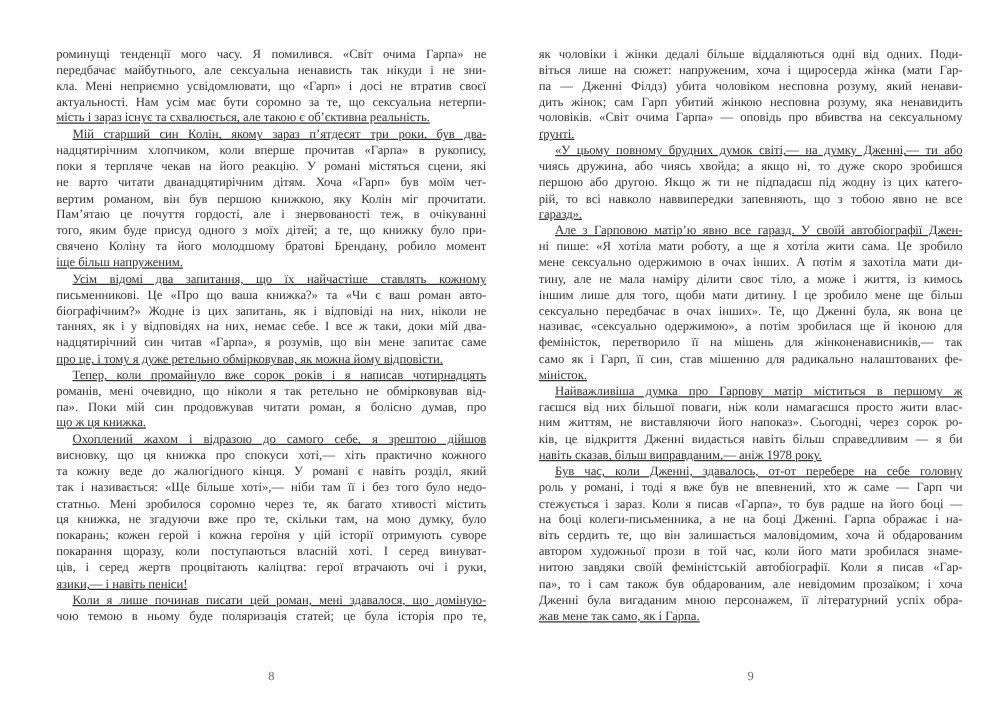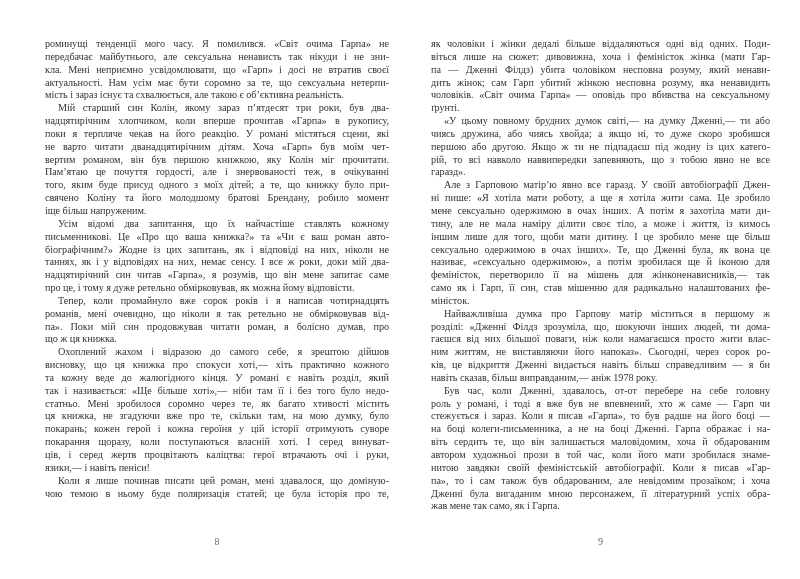--- a/index.html
+++ b/index.html
@@ -26,23 +26,24 @@
   .line {
     font-size: 10.2px;
     line-height: 12.85px;
     letter-spacing: -0.05px;
     white-space: nowrap;
     text-align: justify;
     text-align-last: justify;
     -moz-text-align-last: justify;
     overflow: hidden;
   }
-  .line.indent { text-indent: 13px; }
+  .line.indent { text-indent: 13px; text-decoration: underline; }
   .line.pend {
     text-align-last: left;
+    text-decoration: underline;
     -moz-text-align-last: left;
   }
   .page-number {
     position: absolute;
     top: 536px;
     font-size: 10px;
     line-height: 12px;
     color: #6b6b6b;
     text-align: center;
   }
@@ -64,21 +65,21 @@
       <div class="line">поки я терпляче чекав на його реакцію. У романі містяться сцени, які</div>
       <div class="line">не варто читати дванадцятирічним дітям. Хоча «Гарп» був моїм чет-</div>
       <div class="line">вертим романом, він був першою книжкою, яку Колін міг прочитати.</div>
       <div class="line">Пам’ятаю це почуття гордості, але і знервованості теж, в очікуванні</div>
       <div class="line">того, яким буде присуд одного з моїх дітей; а те, що книжку було при-</div>
       <div class="line">свячено Коліну та його молодшому братові Брендану, робило момент</div>
       <div class="line pend">іще більш напруженим.</div>
       <div class="line indent">Усім відомі два запитання, що їх найчастіше ставлять кожному</div>
       <div class="line">письменникові. Це «Про що ваша книжка?» та «Чи є ваш роман авто-</div>
       <div class="line">біографічним?» Жодне із цих запитань, як і відповіді на них, ніколи не</div>
-      <div class="line">таннях, як і у відповідях на них, немає сенсу. І все ж роки, доки мій два-</div>
+      <div class="line">таннях, як і у відповідях на них, немає себе. І все ж таки, доки мій два-</div>
       <div class="line">надцятирічний син читав «Гарпа», я розумів, що він мене запитає саме</div>
       <div class="line pend">про це, і тому я дуже ретельно обмірковував, як можна йому відповісти.</div>
       <div class="line indent">Тепер, коли промайнуло вже сорок років і я написав чотирнадцять</div>
       <div class="line">романів, мені очевидно, що ніколи я так ретельно не обмірковував від-</div>
       <div class="line">па». Поки мій син продовжував читати роман, я болісно думав, про</div>
       <div class="line pend">що ж ця книжка.</div>
       <div class="line indent">Охоплений жахом і відразою до самого себе, я зрештою дійшов</div>
       <div class="line">висновку, що ця книжка про спокуси хоті,— хіть практично кожного</div>
       <div class="line">та кожну веде до жалюгідного кінця. У романі є навіть розділ, який</div>
       <div class="line">так і називається: «Ще більше хоті»,— ніби там її і без того було недо-</div>
@@ -86,42 +87,41 @@
       <div class="line">ця книжка, не згадуючи вже про те, скільки там, на мою думку, було</div>
       <div class="line">покарань; кожен герой і кожна героїня у цій історії отримують суворе</div>
       <div class="line">покарання щоразу, коли поступаються власній хоті. І серед винуват-</div>
       <div class="line">ців, і серед жертв процвітають каліцтва: герої втрачають очі і руки,</div>
       <div class="line pend">язики,— і навіть пеніси!</div>
       <div class="line indent">Коли я лише починав писати цей роман, мені здавалося, що доміную-</div>
       <div class="line">чою темою в ньому буде поляризація статей; це була історія про те,</div>
     </div>
   <div class="page page-right" id="page-right-lines">
       <div class="line">як чоловіки і жінки дедалі більше віддаляються одні від одних. Поди-</div>
-      <div class="line">віться лише на сюжет: дивовижна, хоча і феміністок жінка (мати Гар-</div>
+      <div class="line">віться лише на сюжет: напруженим, хоча і щиросерда жінка (мати Гар-</div>
       <div class="line">па — Дженні Філдз) убита чоловіком несповна розуму, який ненави-</div>
       <div class="line">дить жінок; сам Гарп убитий жінкою несповна розуму, яка ненавидить</div>
       <div class="line">чоловіків. «Світ очима Гарпа» — оповідь про вбивства на сексуальному</div>
       <div class="line pend">ґрунті.</div>
       <div class="line indent">«У цьому повному брудних думок світі,— на думку Дженні,— ти або</div>
       <div class="line">чиясь дружина, або чиясь хвойда; а якщо ні, то дуже скоро зробишся</div>
       <div class="line">першою або другою. Якщо ж ти не підпадаєш під жодну із цих катего-</div>
       <div class="line">рій, то всі навколо наввипередки запевняють, що з тобою явно не все</div>
       <div class="line pend">гаразд».</div>
       <div class="line indent">Але з Гарповою матір’ю явно все гаразд. У своїй автобіографії Джен-</div>
       <div class="line">ні пише: «Я хотіла мати роботу, а ще я хотіла жити сама. Це зробило</div>
       <div class="line">мене сексуально одержимою в очах інших. А потім я захотіла мати ди-</div>
       <div class="line">тину, але не мала наміру ділити своє тіло, а може і життя, із кимось</div>
       <div class="line">іншим лише для того, щоби мати дитину. І це зробило мене ще більш</div>
-      <div class="line">сексуально одержимою в очах інших». Те, що Дженні була, як вона це</div>
+      <div class="line">сексуально передбачає в очах інших». Те, що Дженні була, як вона це</div>
       <div class="line">називає, «сексуально одержимою», а потім зробилася ще й іконою для</div>
       <div class="line">феміністок, перетворило її на мішень для жінконенависників,— так</div>
       <div class="line">само як і Гарп, її син, став мішенню для радикально налаштованих фе-</div>
       <div class="line pend">міністок.</div>
       <div class="line indent">Найважливіша думка про Гарпову матір міститься в першому ж</div>
-      <div class="line">розділі: «Дженні Філдз зрозуміла, що, шокуючи інших людей, ти дома-</div>
       <div class="line">гаєшся від них більшої поваги, ніж коли намагаєшся просто жити влас-</div>
       <div class="line">ним життям, не виставляючи його напоказ». Сьогодні, через сорок ро-</div>
       <div class="line">ків, це відкриття Дженні видається навіть більш справедливим — я би</div>
       <div class="line pend">навіть сказав, більш виправданим,— аніж 1978 року.</div>
       <div class="line indent">Був час, коли Дженні, здавалось, от-от перебере на себе головну</div>
       <div class="line">роль у романі, і тоді я вже був не впевнений, хто ж саме — Гарп чи</div>
       <div class="line">стежується і зараз. Коли я писав «Гарпа», то був радше на його боці —</div>
       <div class="line">на боці колеги-письменника, а не на боці Дженні. Гарпа ображає і на-</div>
       <div class="line">віть сердить те, що він залишається маловідомим, хоча й обдарованим</div>
       <div class="line">автором художньої прози в той час, коли його мати зробилася знаме-</div>

